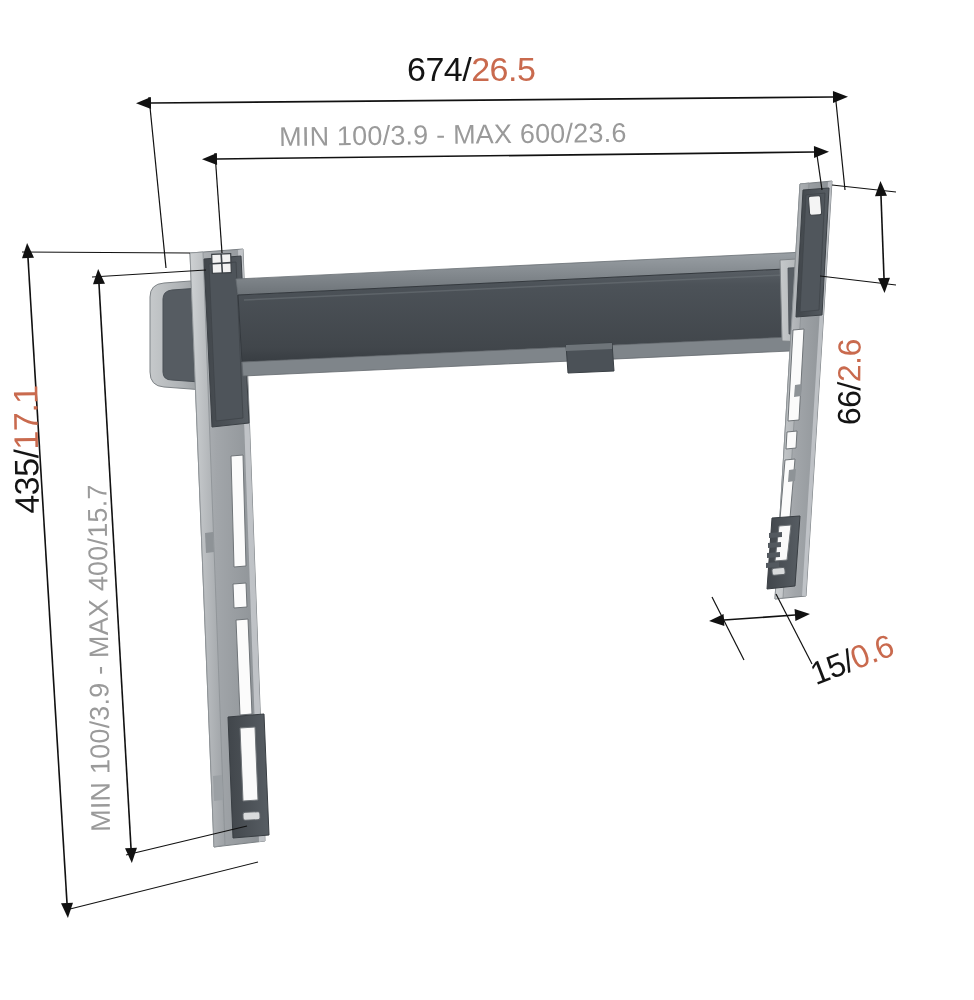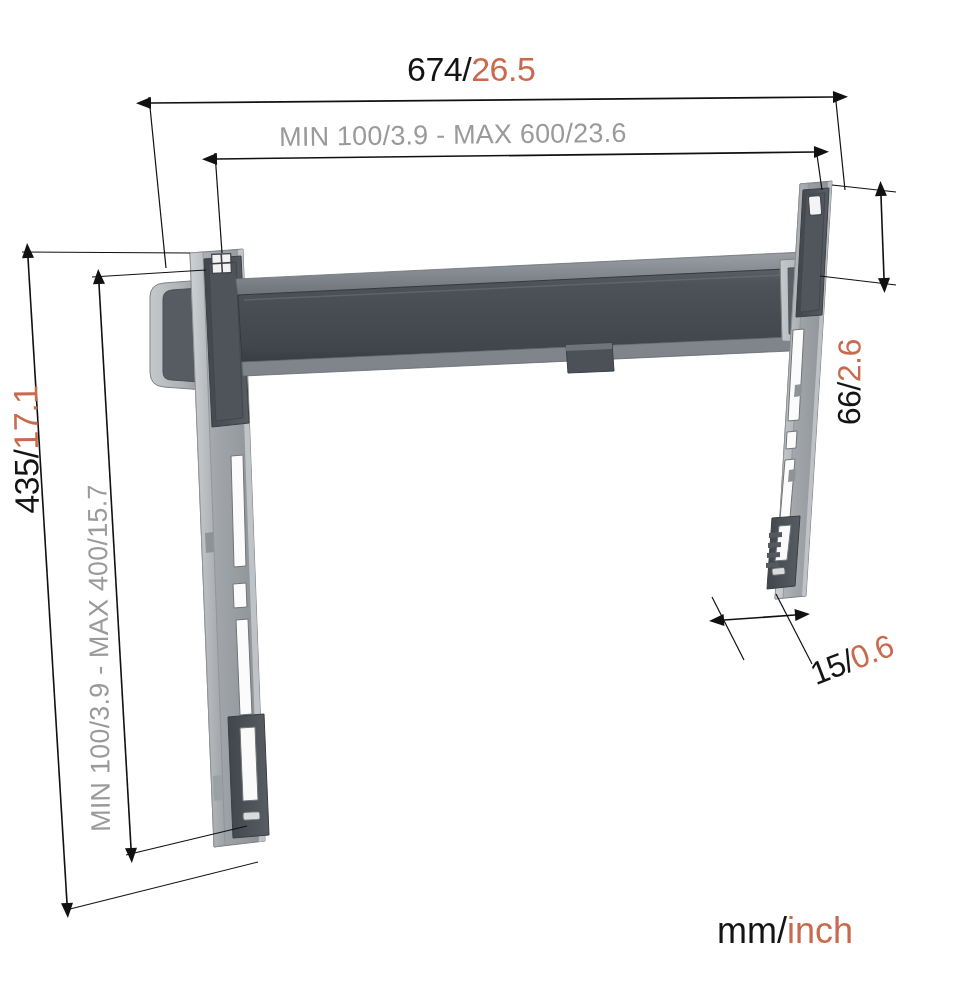--- a/index.html
+++ b/index.html
@@ -262,18 +262,15 @@
   <div class="txt gray" id="lbl-minmax-v">MIN 100/3.9 - MAX 400/15.7</div>
 
   <div class="txt" id="lbl-66">
     <span class="mm">66</span><span class="mm">/</span><span class="inch">2.6</span>
   </div>
 
   <div class="txt" id="lbl-15">
     <span class="mm">15</span><span class="mm">/</span><span class="inch">0.6</span>
   </div>
 
-  <div class="txt" id="lbl-units">
-    <span class="mm">mm</span><span class="mm">/</span><span class="inch">inch</span>
-  </div>
 
 
 </div>
 
 </body></html>

